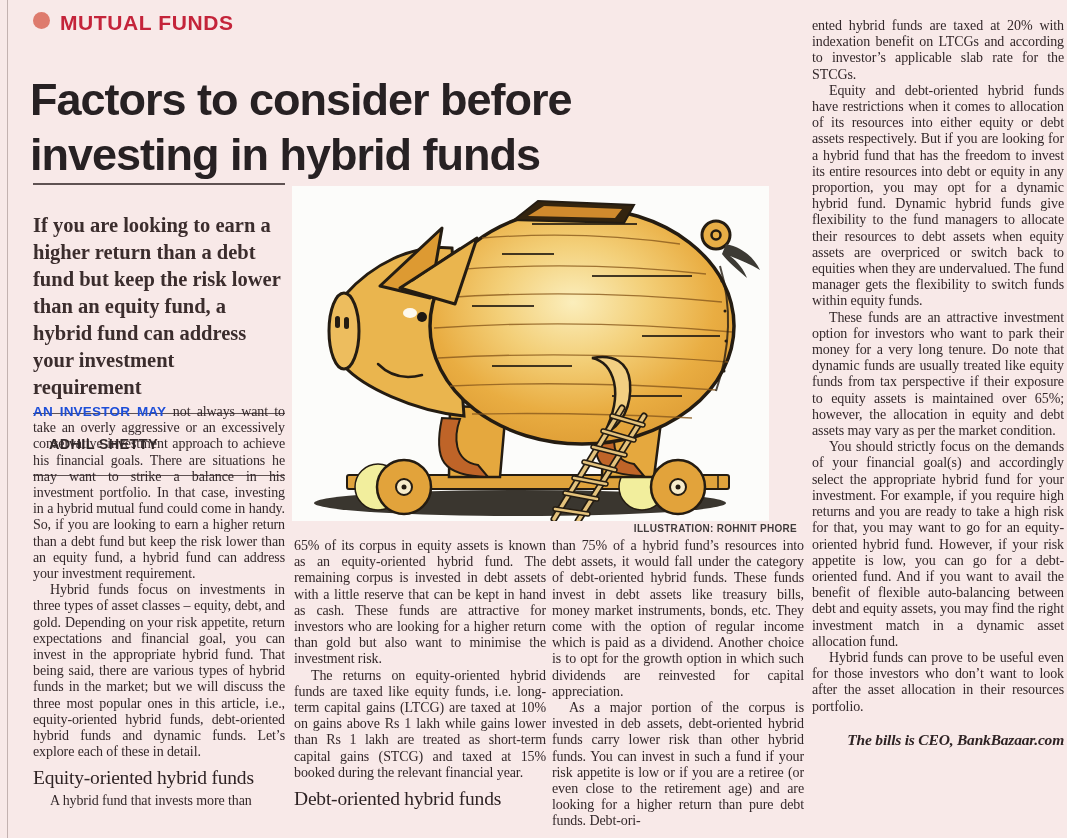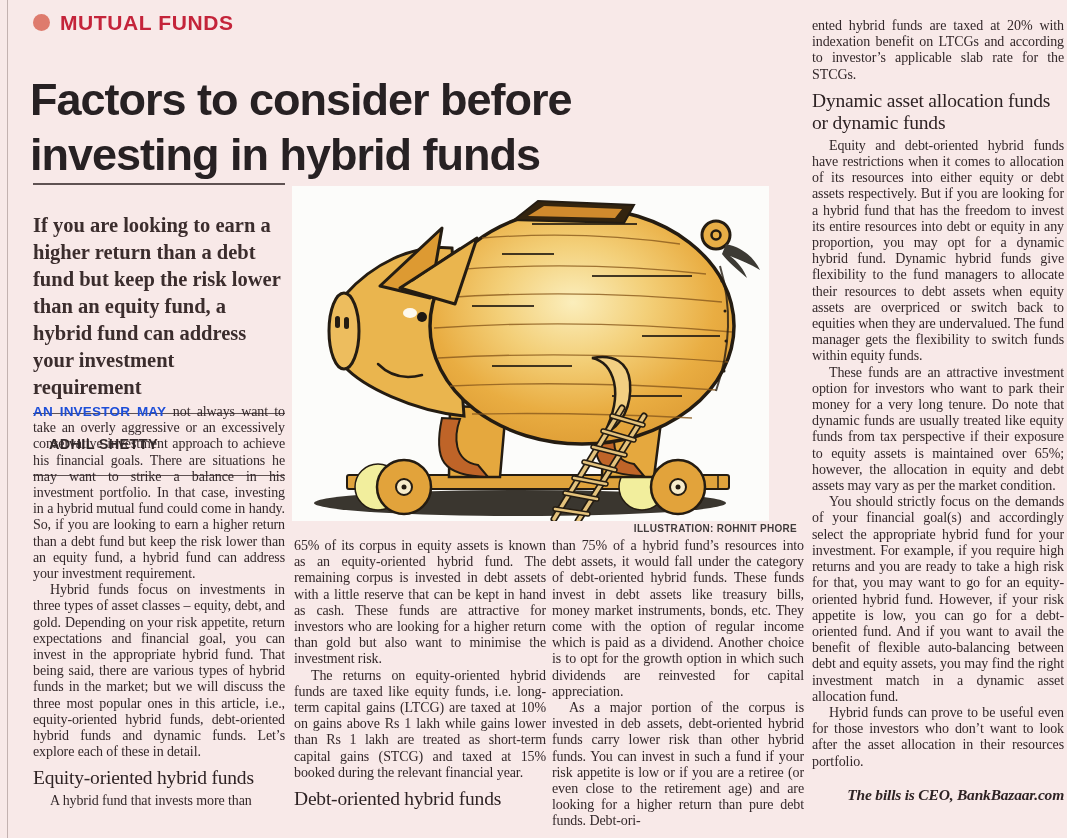--- a/index.html
+++ b/index.html
@@ -5,21 +5,21 @@
   html,body{margin:0;padding:0;}
   body{
     width:1067px;height:838px;position:relative;overflow:hidden;
     background:#f8e9e8;
     font-family:"Liberation Serif",serif;
     color:#33282a;
   }
   .edge-rule{position:absolute;left:7px;top:0;width:1px;height:838px;background:#c3b2b0;}
 
   
-  .kicker{position:absolute;left:33px;top:12px;display:flex;align-items:center;gap:10px;}
+  .kicker{position:absolute;left:33px;top:12px;display:flex;gap:10px;}
   .kicker .dot{width:17px;height:17px;border-radius:50%;background:#de7b6d;}
   .kicker .ktext{font:700 21px/21px "Liberation Sans",sans-serif;color:#c4243a;letter-spacing:.6px;}
 
   
   .headline{
     position:absolute;left:30px;top:42px;width:735px;
     font:700 45px/55px "Liberation Sans",sans-serif;
     letter-spacing:-1px;color:#272123;
   }
 
@@ -208,19 +208,18 @@
   <h2 class="subhead">Debt-oriented hybrid funds</h2>
 </div>
 
 <div class="bodycol" id="col3">
   <p>than 75% of a hybrid fund’s resources into debt assets, it would fall under the category of debt-oriented hybrid funds. These funds invest in debt assets like treasury bills, money market instruments, bonds, etc. They come with the option of regular income which is paid as a dividend. Another choice is to opt for the growth option in which such dividends are reinvested for capital appreciation.</p>
   <p class="indent">As a major portion of the corpus is invested in deb assets, debt-oriented hybrid funds carry lower risk than other hybrid funds. You can invest in such a fund if your risk appetite is low or if you are a retiree (or even close to the retirement age) and are looking for a higher return than pure debt funds. Debt-ori-</p>
 </div>
 
 <div class="bodycol" id="col4">
   <p>ented hybrid funds are taxed at 20% with indexation benefit on LTCGs and according to investor’s applicable slab rate for the STCGs.</p>
-  <h2 class="subhead">Dynamic asset allocation funds or dynamic funds</h2>
   <p class="indent">Equity and debt-oriented hybrid funds have restrictions when it comes to allocation of its resources into either equity or debt assets respectively. But if you are looking for a hybrid fund that has the freedom to invest its entire resources into debt or equity in any proportion, you may opt for a dynamic hybrid fund. Dynamic hybrid funds give flexibility to the fund managers to allocate their resources to debt assets when equity assets are overpriced or switch back to equities when they are undervalued. The fund manager gets the flexibility to switch funds within equity funds.</p>
   <p class="indent">These funds are an attractive investment option for investors who want to park their money for a very long tenure. Do note that dynamic funds are usually treated like equity funds from tax perspective if their exposure to equity assets is maintained over 65%; however, the allocation in equity and debt assets may vary as per the market condition.</p>
   <p class="indent">You should strictly focus on the demands of your financial goal(s) and accordingly select the appropriate hybrid fund for your investment. For example, if you require high returns and you are ready to take a high risk for that, you may want to go for an equity-oriented hybrid fund. However, if your risk appetite is low, you can go for a debt-oriented fund. And if you want to avail the benefit of flexible auto-balancing between debt and equity assets, you may find the right investment match in a dynamic asset allocation fund.</p>
   <p class="indent">Hybrid funds can prove to be useful even for those investors who don’t want to look after the asset allocation in their resources portfolio.</p>
   <p class="author">The bills is CEO, BankBazaar.com</p>
 </div>
 
 </body></html>

